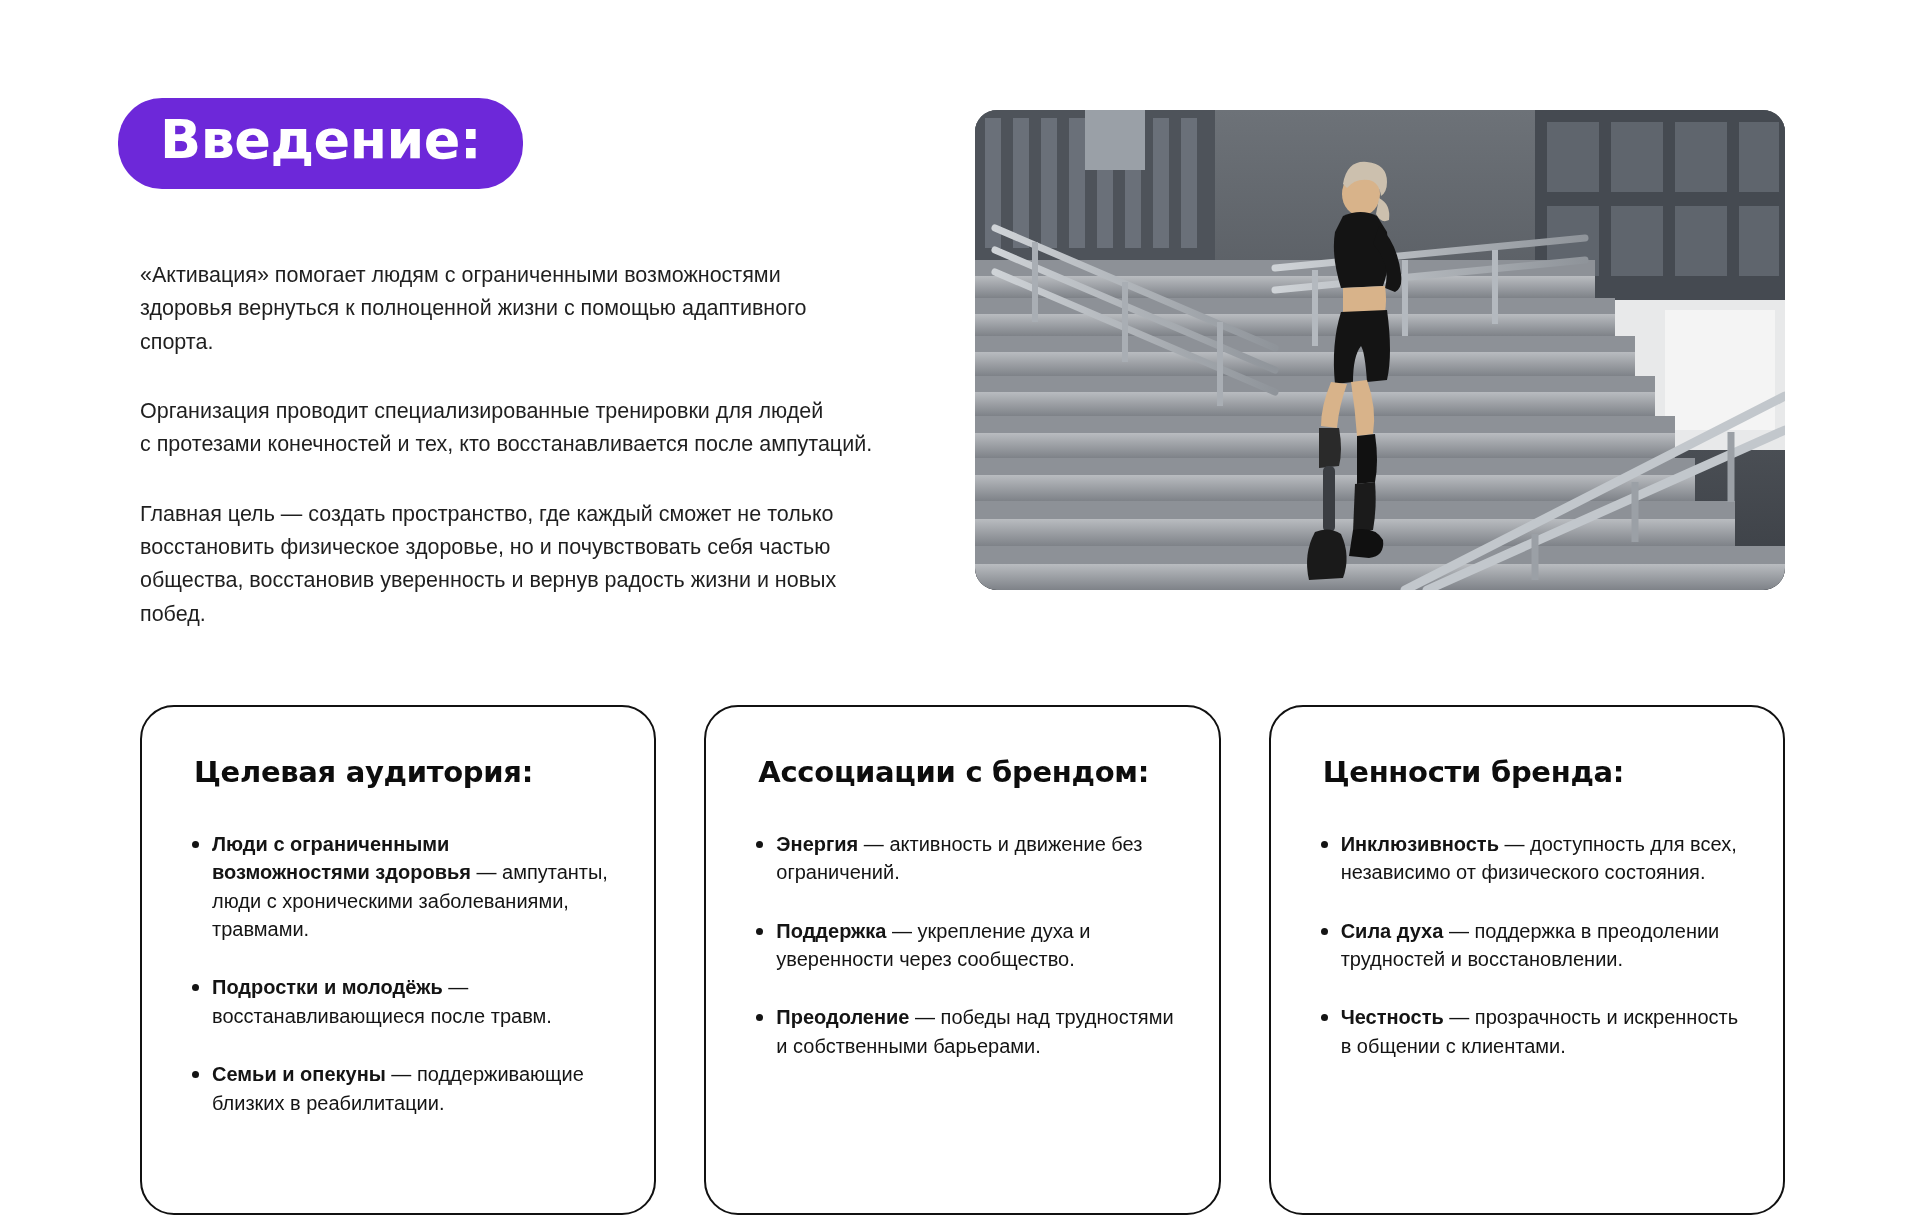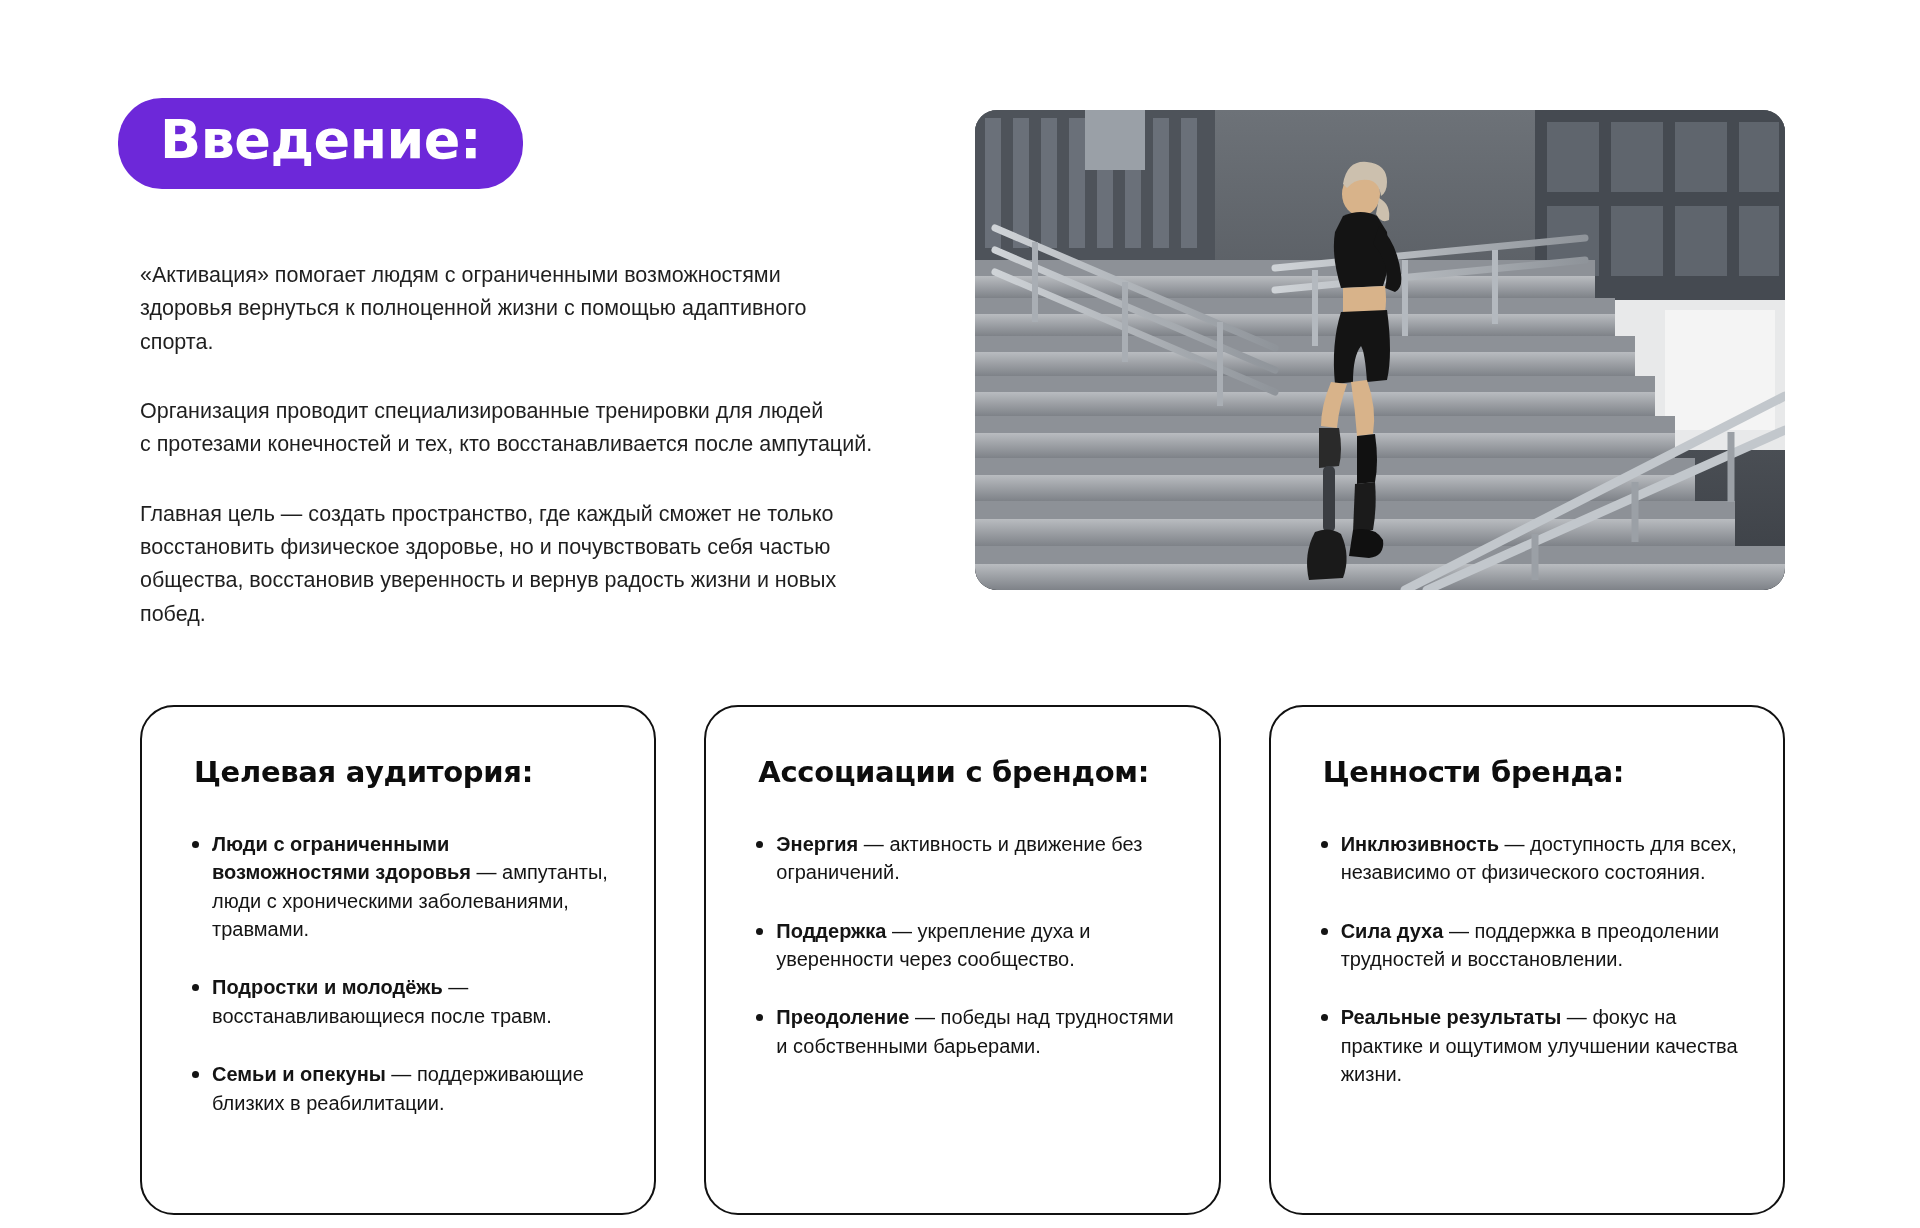--- a/index.html
+++ b/index.html
@@ -290,17 +290,17 @@
       <li><span class="lead">Поддержка</span><span> — укрепление духа и уверенности через сообщество.</span></li>
       <li><span class="lead">Преодоление</span><span> — победы над трудностями и собственными барьерами.</span></li>
     </ul>
   </div>
 
   <div class="card">
     <h3 class="card-title">Ценности бренда:</h3>
     <ul class="card-list">
       <li><span class="lead">Инклюзивность</span><span> — доступность для всех, независимо от физического состояния.</span></li>
       <li><span class="lead">Сила духа</span><span> — поддержка в преодолении трудностей и восстановлении.</span></li>
-      <li><span class="lead">Реальные результаты</span><span> — фокус на практике и ощутимом улучшении качества жизни.</span></li>
+      <li><span class="lead">Честность</span><span> — прозрачность и искренность в общении с клиентами.</span></li>
     </ul>
   </div>
 
 </div>
 
 </body></html>

